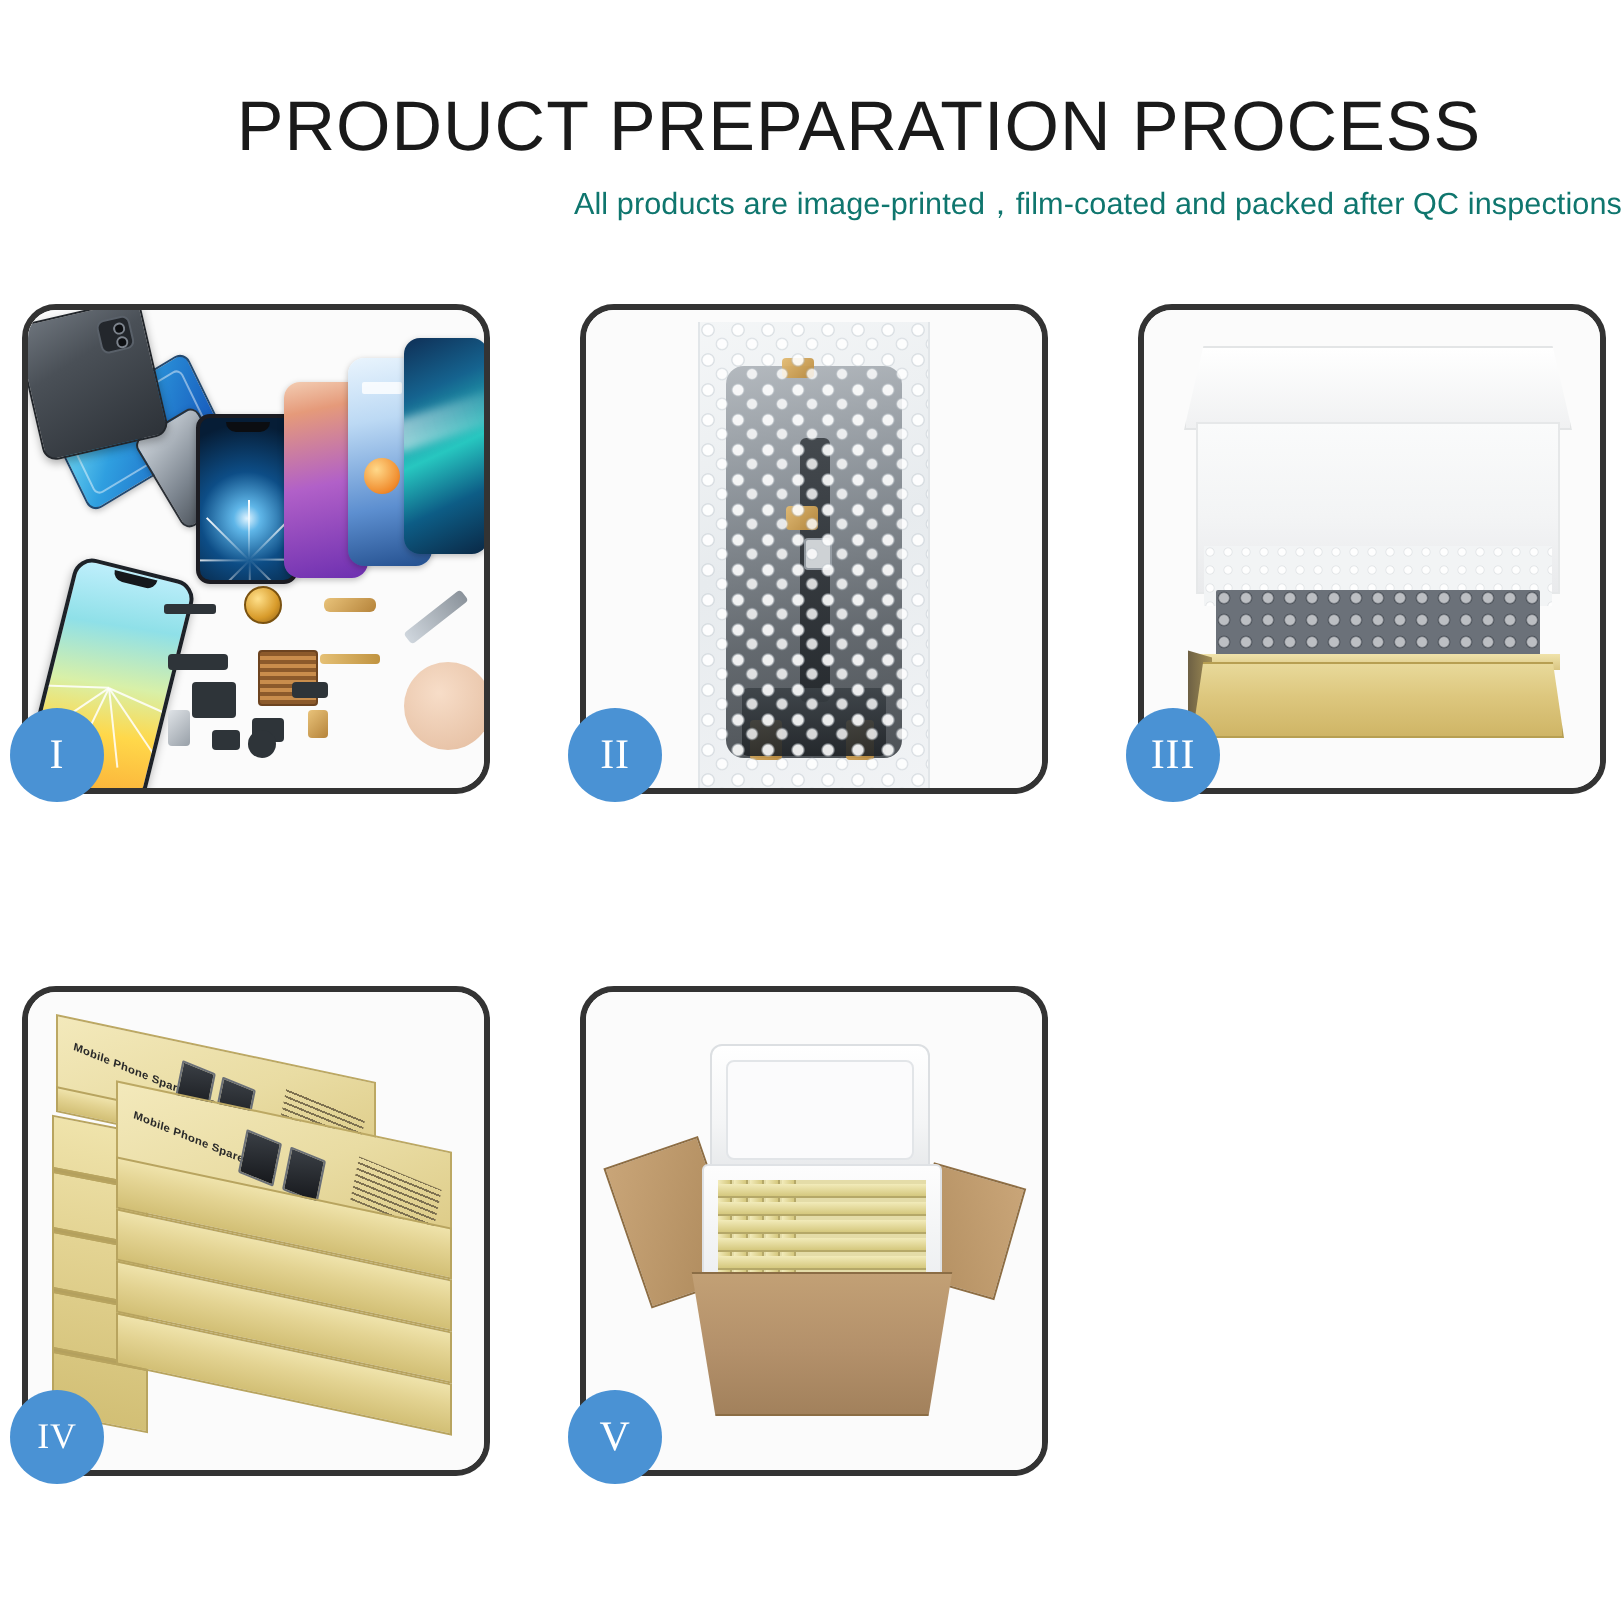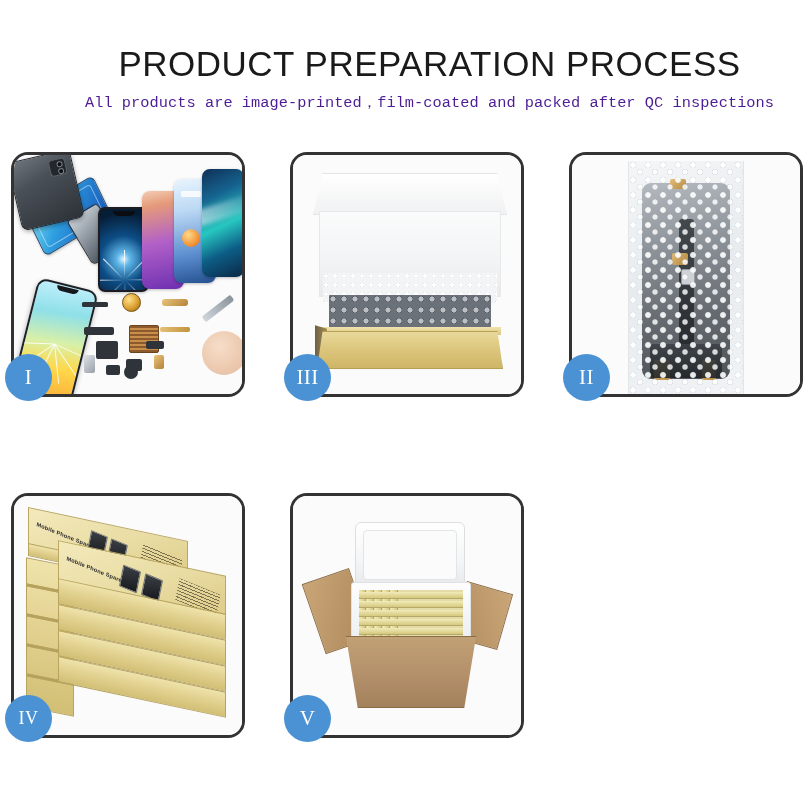--- a/index.html
+++ b/index.html
@@ -33,25 +33,26 @@
     letter-spacing: 0.5px;
     font-weight: 500;
     color: #1a1a1a;
     line-height: 1.12;
     white-space: nowrap;
     font-family: "Liberation Sans", sans-serif;
   }
   .subtitle {
     margin-top: 9px;
     font-size: 15.3px;
-    color: #4c1d95;
+    color: #0f766e;
     font-weight: 400;
     letter-spacing: 0.05px;
     white-space: nowrap;
-    font-family: Liberation Mono, monospace;
+    font-family: Liberation Sans, sans-serif;
+    text-align: right;
   }
 
   
   .grid {
     position: absolute;
     top: 152px;
     left: 11px;
     width: 790px;
     display: grid;
     grid-template-columns: 234px 234px 234px;
@@ -500,49 +501,49 @@
           <div class="p1-tool"></div>
           <div class="p1-hand"></div>
         </div>
       </div>
       <div class="badge">I</div>
     </div>
 
     <div class="panel">
       <div class="panel-inner">
         <div class="scene">
+          <div class="bw-bag">
+            <div class="bw-screen"></div>
+            <div class="bw-flex"></div>
+            <div class="bw-chip-sq"></div>
+            <div class="bw-conn" style="left:36%;top:18px;width:16px;height:10px"></div>
+            <div class="bw-conn" style="left:38%;top:92px;width:16px;height:12px"></div>
+            <div class="bw-conn" style="left:22%;bottom:14px;width:16px;height:20px"></div>
+            <div class="bw-conn" style="right:24%;bottom:14px;width:14px;height:20px"></div>
+            <div class="bw-bottom"></div>
+            <div class="bw-bubbles"></div>
+          </div>
+        </div>
+      </div>
+      <div class="badge">II</div>
+    </div>
+
+    <div class="panel">
+      <div class="panel-inner">
+        <div class="scene">
           <div class="b3-lid-back"></div>
           <div class="b3-lid-main"></div>
           <div class="b3-foam"></div>
           <div class="b3-bubble-pack"></div>
           <div class="b3-rim"></div>
           <div class="b3-box-left"></div>
           <div class="b3-box-front"></div>
         </div>
       </div>
       <div class="badge">III</div>
-    </div>
-
-    <div class="panel">
-      <div class="panel-inner">
-        <div class="scene">
-          <div class="bw-bag">
-            <div class="bw-screen"></div>
-            <div class="bw-flex"></div>
-            <div class="bw-chip-sq"></div>
-            <div class="bw-conn" style="left:36%;top:18px;width:16px;height:10px"></div>
-            <div class="bw-conn" style="left:38%;top:92px;width:16px;height:12px"></div>
-            <div class="bw-conn" style="left:22%;bottom:14px;width:16px;height:20px"></div>
-            <div class="bw-conn" style="right:24%;bottom:14px;width:14px;height:20px"></div>
-            <div class="bw-bottom"></div>
-            <div class="bw-bubbles"></div>
-          </div>
-        </div>
-      </div>
-      <div class="badge">II</div>
     </div>
 
     <div class="panel">
       <div class="panel-inner">
         <div class="scene">
 
           <div class="st-box" style="left:12px;top:66px;width:48px;height:150px;transform:skewY(11deg);"></div>
           <div class="st-box" style="left:12px;top:92px;width:48px;height:3px;transform:skewY(11deg);background:#b3a05e"></div>
           <div class="st-box" style="left:12px;top:122px;width:48px;height:3px;transform:skewY(11deg);background:#b3a05e"></div>
           <div class="st-box" style="left:12px;top:152px;width:48px;height:3px;transform:skewY(11deg);background:#b3a05e"></div>

